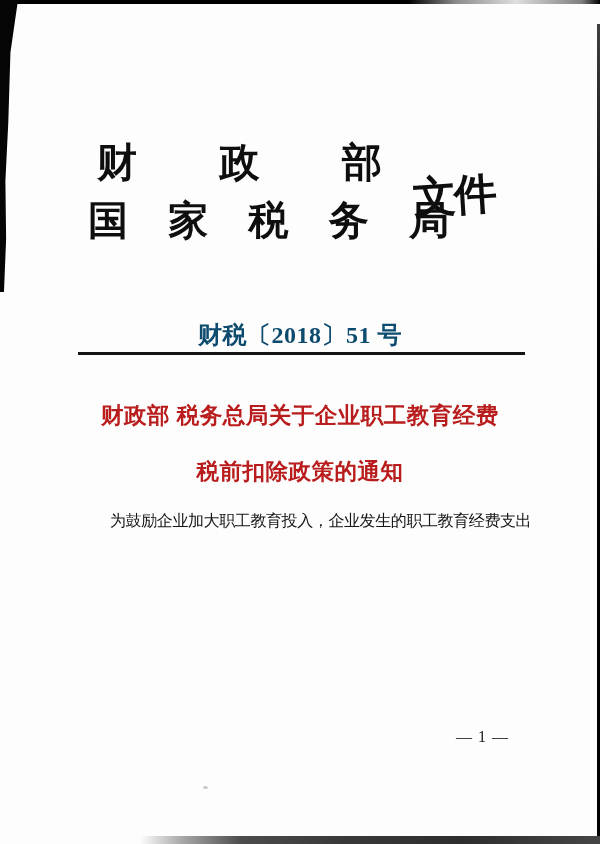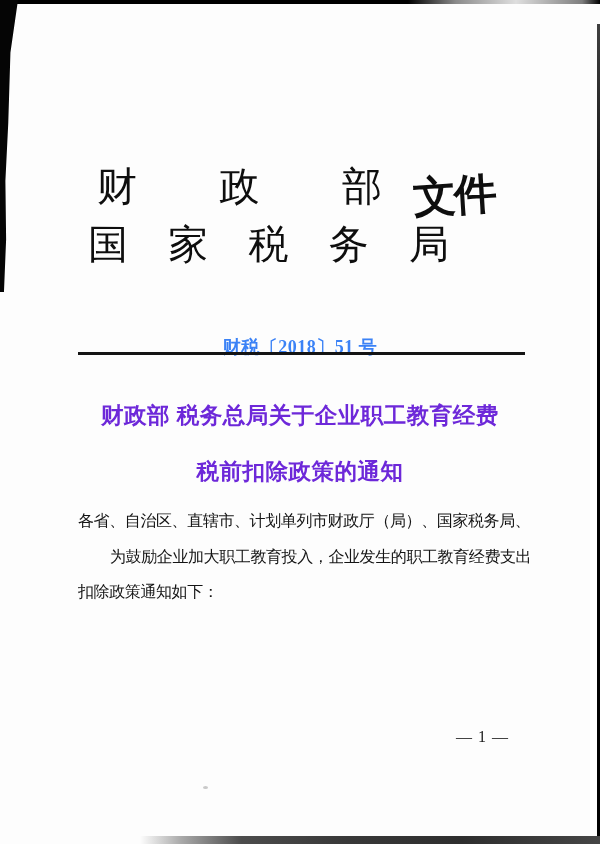--- a/index.html
+++ b/index.html
@@ -37,57 +37,55 @@
                 #4c4c4c 22%, #383838 45%, #2e2e2e 70%, #454545 100%);
   }
   .speck {
     position: absolute; left: 203px; top: 786px; width: 5px; height: 3px;
     background: #c9c9c9; border-radius: 50%;
   }
   
   .agency {
     position: absolute;
     font-size: 40px;
-    font-weight: 400;
+    font-weight: 700;
     line-height: 44px;
     color: #0e0e0e;
     text-align: justify;
     text-align-last: justify;
     text-justify: inter-character;
     white-space: nowrap;
-    margin-top: 24px;
   }
   .agency.l1 { left: 97px; top: 141px; width: 285px; }
   .agency.l2 { left: 88px; top: 199px; width: 361px; }
   .doc-type {
     position: absolute; left: 413px; top: 167px;
     font-size: 43px; font-weight: 700; letter-spacing: -2px;
     color: #0e0e0e;
     transform: rotate(-3.5deg);
     white-space: nowrap;
   }
   
   .doc-number {
     position: absolute; top: 319px; left: 0; width: 100%;
     text-align: center;
-    font-size: 18px; font-weight: 700; letter-spacing: .5px;
-    color: #3b82f6;
-    margin-top: 16px;
+    font-size: 24px; font-weight: 700; letter-spacing: .5px;
+    color: #0c4a6e;
   }
   .rule {
     position: absolute; top: 352px; left: 78px; width: 447px; height: 3px;
     background: #141414;
   }
   
   .title-line {
     position: absolute; left: 0; width: 100%;
     text-align: center;
     font-family: "Liberation Sans", "DejaVu Sans", sans-serif;
     font-size: 22.5px; font-weight: 800; letter-spacing: .5px;
-    color: #6d28d9;
+    color: #b91c1c;
     white-space: nowrap;
   }
   .title-line.t1 { top: 400px; }
   .title-line.t2 { top: 456px; }
   
   .body-text {
     position: absolute; left: 78px; top: 503px; width: 454px;
     font-size: 16px; line-height: 35.6px; letter-spacing: -0.4px;
     color: #141414;
     white-space: nowrap;
@@ -121,20 +119,18 @@
   <div class="doc-number">财税〔2018〕51 号</div>
 
   <div class="rule"></div>
 
   <div>
     <div class="title-line t1">财政部 税务总局关于企业职工教育经费</div>
     <div class="title-line t2">税前扣除政策的通知</div>
   </div>
 
   <div class="body-text">
-    <div class="bline">各省、自治区、直辖市、计划单列市财政厅（局）、国家税务局、</div>
     <div class="bline indent">为鼓励企业加大职工教育投入，企业发生的职工教育经费支出</div>
-    <div class="bline">扣除政策通知如下：</div>
   </div>
 
   <div class="page-number">— 1 —</div>
 
 </div>
 
 </body></html>

